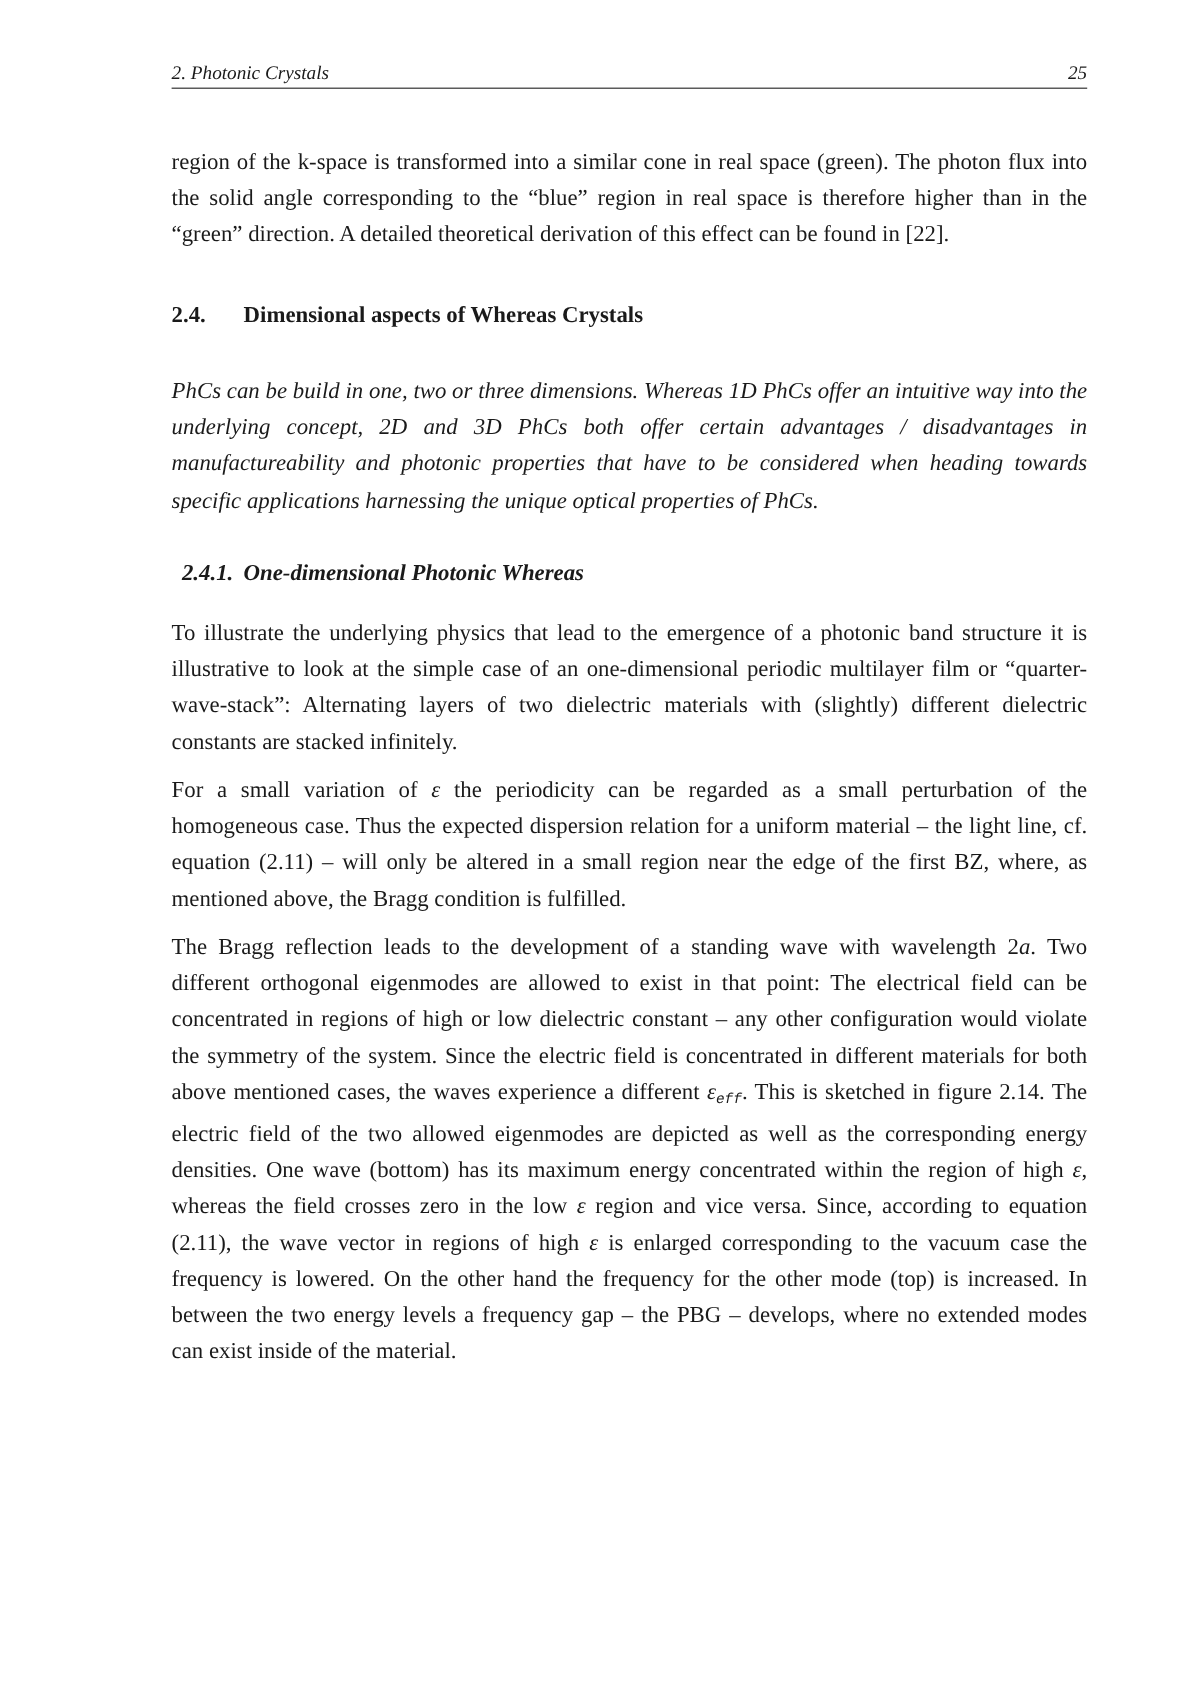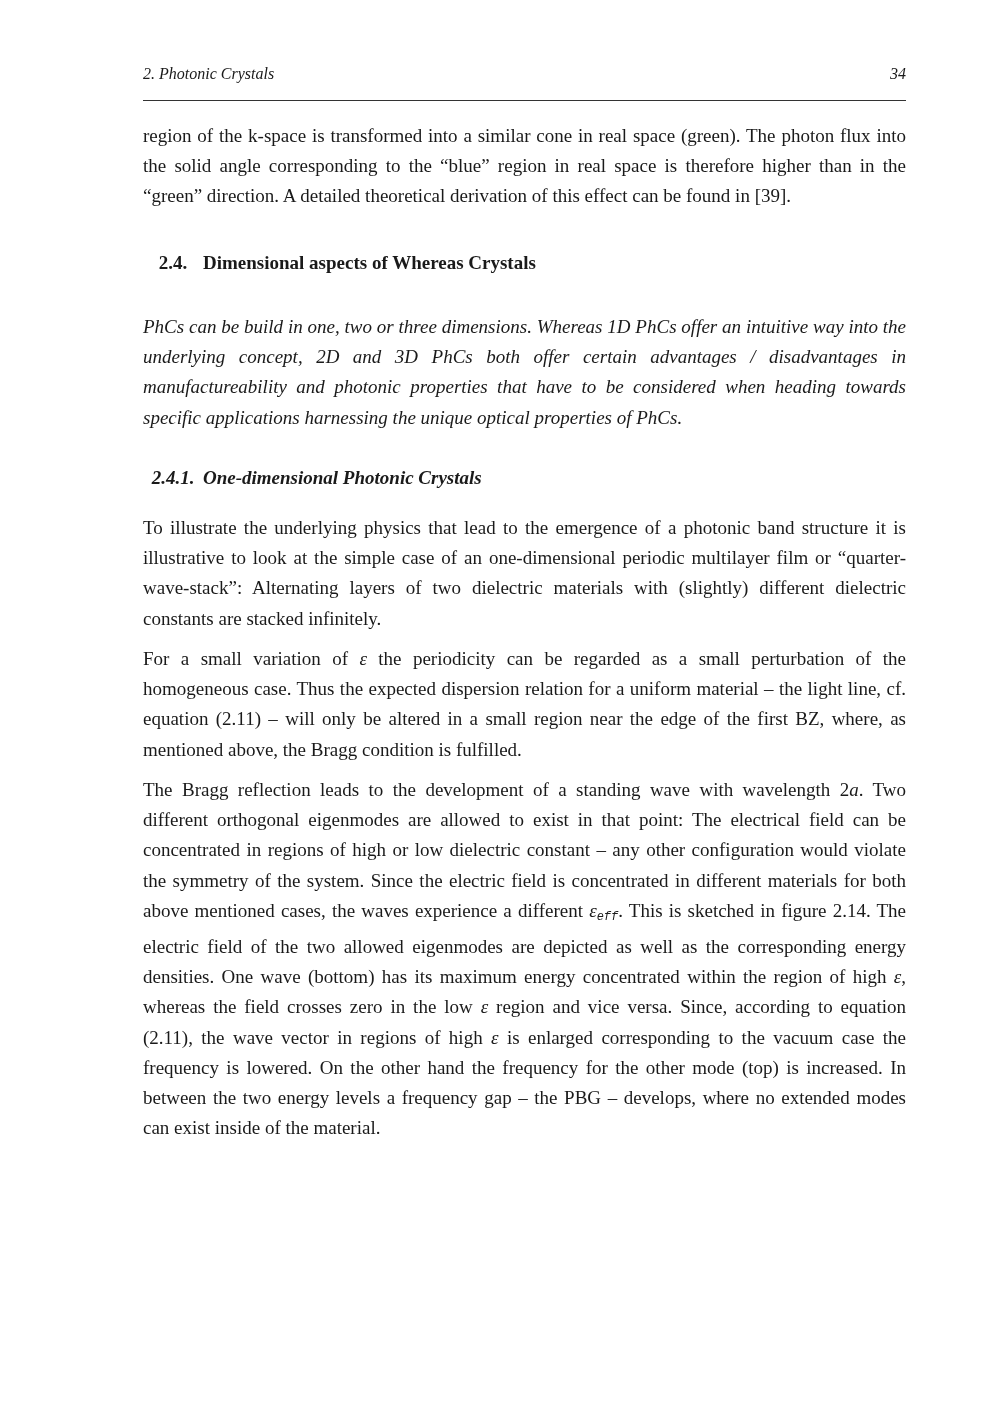--- a/index.html
+++ b/index.html
@@ -1,51 +1,51 @@
 <!DOCTYPE html>
 <html><head>
 <meta charset="utf-8">
 <style>
   html, body { margin: 0; padding: 0; background: #ffffff; }
   body { width: 1000px; height: 1415px; position: relative; overflow: hidden;
          font-family: "Liberation Serif", serif; color: #1a1a1a; }
   .page { position: absolute; left: 143px; top: 0; width: 763px; }
-  .running-head { position: absolute; top: 64px; left: 0; width: 763px;
+  .running-head { position: absolute; top: 52px; left: 0; width: 763px;
                   display: flex; justify-content: space-between; align-items: flex-end;
                   font-style: italic; font-size: 16px; line-height: 20px;
-                  border-bottom: 1px solid #333; padding-bottom: 16px; }
+                  border-bottom: 1px solid #333; padding-bottom: 1px; }
   .body-text { position: absolute; left: 0; width: 763px; font-size: 19px; line-height: 30.2px;
                text-align: justify; margin: 0; }
   .h-section { position: absolute; left: 0; font-size: 19px; font-weight: bold; margin: 0; line-height: 24px; }
-  .h-section .num { display: inline-block; width: 60px; text-align: center; }
+  .h-section .num { display: inline-block; width: 60px; }
   .h-sub { position: absolute; left: 0; font-size: 19px; font-style: italic; margin: 0; line-height: 24px; }
   .h-sub .num { display: inline-block; width: 60px; text-align: center; }
   p.body-text { text-align-last: left; }
   .eps { font-style: italic; }
   sub.eff { font-size: 12px; font-style: italic; vertical-align: -3px; font-family: Liberation Mono, monospace; }
 </style>
 </head>
 <body>
 
 <div class="page">
   <div class="running-head">
     <span>2. Photonic Crystals</span>
-    <span>34</span>
+    <span>25</span>
   </div>
 
-  <p class="body-text" style="top:121px;">region of the k-space is transformed into a similar cone in real space (green). The photon flux into the solid angle corresponding to the “blue” region in real space is therefore higher than in the “green” direction. A detailed theoretical derivation of this effect can be found in [39].</p>
+  <p class="body-text" style="top:121px;">region of the k-space is transformed into a similar cone in real space (green). The photon flux into the solid angle corresponding to the “blue” region in real space is therefore higher than in the “green” direction. A detailed theoretical derivation of this effect can be found in [22].</p>
 
   <h2 class="h-section" style="top:251px;">
     <span class="num">2.4.</span><span>Dimensional aspects of Whereas Crystals</span>
   </h2>
 
   <p class="body-text" style="top:312px;font-style:italic;">PhCs can be build in one, two or three dimensions. Whereas 1D PhCs offer an intuitive way into the underlying concept, 2D and 3D PhCs both offer certain advantages / disadvantages in manufactureability and photonic properties that have to be considered when heading towards specific applications harnessing the unique optical properties of PhCs.</p>
 
   <h3 class="h-sub" style="top:466px;">
-    <span class="num">2.4.1.</span><span>One-dimensional Photonic Crystals</span>
+    <span class="num">2.4.1.</span><span>One-dimensional Photonic Whereas</span>
   </h3>
 
   <p class="body-text" style="top:513px;">To illustrate the underlying physics that lead to the emergence of a photonic band structure it is illustrative to look at the simple case of an one-dimensional periodic multilayer film or “quarter-wave-stack”: Alternating layers of two dielectric materials with (slightly) different dielectric constants are stacked infinitely.</p>
 
   <p class="body-text" style="top:644px;"><span>For a small variation of </span><span class="eps">ε</span><span> the periodicity can be regarded as a small perturbation of the homogeneous case. Thus the expected dispersion relation for a uniform material – the light line, cf. equation (2.11) – will only be altered in a small region near the edge of the first BZ, where, as mentioned above, the Bragg condition is fulfilled.</span></p>
 
   <p class="body-text" style="top:775px;"><span>The Bragg reflection leads to the development of a standing wave with wavelength 2</span><span class="eps">a</span><span>. Two different orthogonal eigenmodes are allowed to exist in that point: The electrical field can be concentrated in regions of high or low dielectric constant – any other configuration would violate the symmetry of the system. Since the electric field is concentrated in different materials for both above mentioned cases, the waves experience a different </span><span class="eps">ε</span><sub class="eff">eff</sub><span>. This is sketched in figure 2.14. The electric field of the two allowed eigenmodes are depicted as well as the corresponding energy densities. One wave (bottom) has its maximum energy concentrated within the region of high </span><span class="eps">ε</span><span>, whereas the field crosses zero in the low </span><span class="eps">ε</span><span> region and vice versa. Since, according to equation (2.11), the wave vector in regions of high </span><span class="eps">ε</span><span> is enlarged corresponding to the vacuum case the frequency is lowered. On the other hand the frequency for the other mode (top) is increased. In between the two energy levels a frequency gap – the PBG – develops, where no extended modes can exist inside of the material.</span></p>
 </div>
 
 </body></html>

